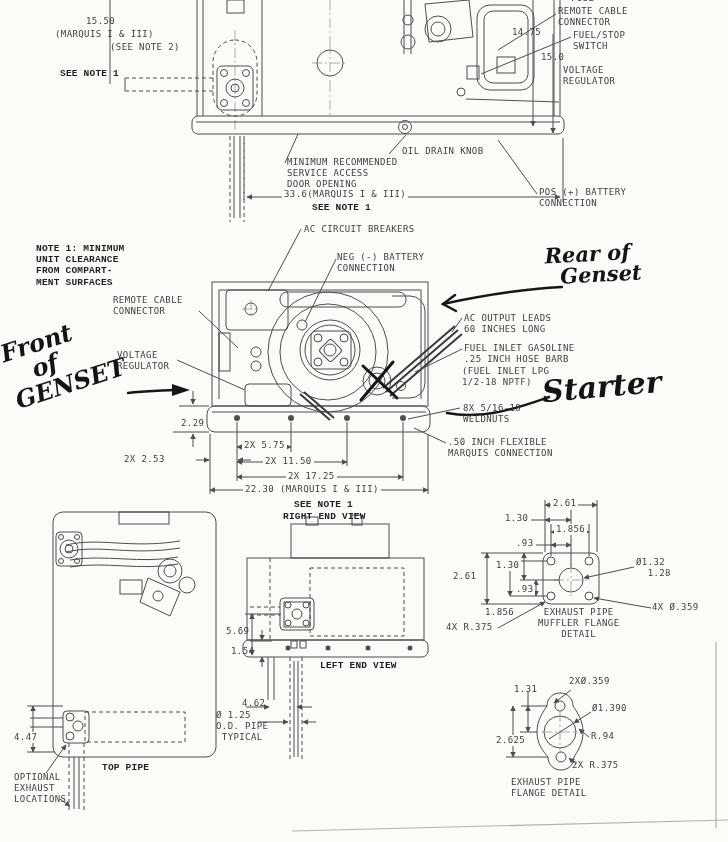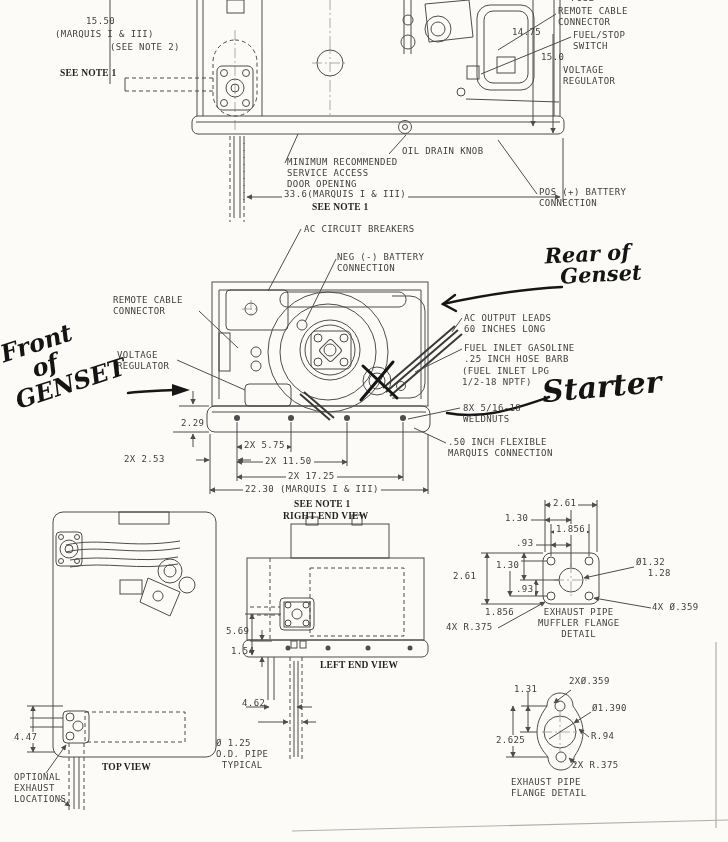--- a/index.html
+++ b/index.html
@@ -1,20 +1,20 @@
 <!DOCTYPE html>
 <html><head>
 <meta charset="utf-8">
 <style>
   html,body{margin:0;padding:0;background:#e8e8e8;}
   .page{position:relative;width:728px;height:842px;background:#fcfbf8;overflow:hidden;
         font-family:"DejaVu Sans Mono",monospace;}
   .lbl{position:absolute;white-space:pre;font:9px "DejaVu Sans Mono",monospace;
        letter-spacing:.4px;line-height:1.2;color:#3e3e3e;}
-  .b{font-family:Liberation Serif, serif;font-weight:700;font-size:9.5px;
+  .b{font-family:Liberation Mono, monospace;font-weight:700;font-size:9.5px;
      letter-spacing:.2px;color:#1f1f1f;line-height:1.18;}
   .hw{position:absolute;white-space:pre;font-family:"DejaVu Serif",serif;font-style:italic;
       font-weight:700;color:#141414;line-height:1.02;}
   .mask{background:#fcfbf8;padding:0 2px;}
   svg{position:absolute;left:0;top:0;}
   .s{stroke:#4d4d4d;stroke-width:1;fill:none;}
   .d{stroke-dasharray:4 3;}
   .c{stroke:#8a8a8a;stroke-width:.7;fill:none;stroke-dasharray:10 3 2 3;}
   .f{fill:#4d4d4d;stroke:none;}
   .lead{stroke:#3a3a3a;stroke-width:2;fill:none;}
@@ -281,20 +281,24 @@
 REGULATOR</div>
 <div class="lbl" style="left:402px;top:146px">OIL DRAIN KNOB</div>
 <div class="lbl" style="left:287px;top:157px">MINIMUM RECOMMENDED
 SERVICE ACCESS
 DOOR OPENING</div>
 <div class="lbl mask" style="left:282px;top:189px">33.6(MARQUIS I &amp; III)</div>
 <div class="lbl b" style="left:312px;top:202px">SEE NOTE 1</div>
 <div class="lbl" style="left:539px;top:187px">POS (+) BATTERY
 CONNECTION</div>
 
+<div class="lbl b" style="left:36px;top:243px">NOTE 1: MINIMUM
+UNIT CLEARANCE
+FROM COMPART-
+MENT SURFACES</div>
 <div class="lbl" style="left:304px;top:224px">AC CIRCUIT BREAKERS</div>
 <div class="lbl" style="left:337px;top:252px">NEG (-) BATTERY
 CONNECTION</div>
 <div class="lbl" style="left:113px;top:295px">REMOTE CABLE
 CONNECTOR</div>
 <div class="lbl" style="left:117px;top:350px">VOLTAGE
 REGULATOR</div>
 <div class="lbl" style="left:464px;top:313px">AC OUTPUT LEADS
 60 INCHES LONG</div>
 <div class="lbl" style="left:464px;top:343px">FUEL INLET GASOLINE
@@ -318,27 +322,27 @@
   Genset</div>
 <div class="hw" style="left:6px;top:324px;font-size:24px;transform:rotate(-18deg)">Front
    of
 GENSET</div>
 <div class="hw" style="left:542px;top:372px;font-size:30px;transform:rotate(-5deg)">Starter</div>
 
 <div class="lbl mask" style="left:12px;top:732px">4.47</div>
 <div class="lbl" style="left:14px;top:772px">OPTIONAL
 EXHAUST
 LOCATIONS</div>
-<div class="lbl b" style="left:102px;top:762px">TOP VIEW</div>
+<div class="lbl b" style="left:102px;top:762px">TOP PIPE</div>
 
 <div class="lbl" style="left:226px;top:626px">5.69</div>
 <div class="lbl" style="left:231px;top:646px">1.54</div>
 <div class="lbl b" style="left:320px;top:660px">LEFT END VIEW</div>
 <div class="lbl" style="left:242px;top:698px">4.62</div>
-<div class="lbl" style="left:216px;top:738px">Ø 1.25
+<div class="lbl" style="left:216px;top:710px">Ø 1.25
 O.D. PIPE
  TYPICAL</div>
 
 <div class="lbl mask" style="left:551px;top:498px">2.61</div>
 <div class="lbl" style="left:505px;top:513px">1.30</div>
 <div class="lbl mask" style="left:554px;top:524px">1.856</div>
 <div class="lbl" style="left:516px;top:538px">.93</div>
 <div class="lbl" style="left:453px;top:571px">2.61</div>
 <div class="lbl mask" style="left:494px;top:560px">1.30</div>
 <div class="lbl mask" style="left:514px;top:584px">.93</div>

